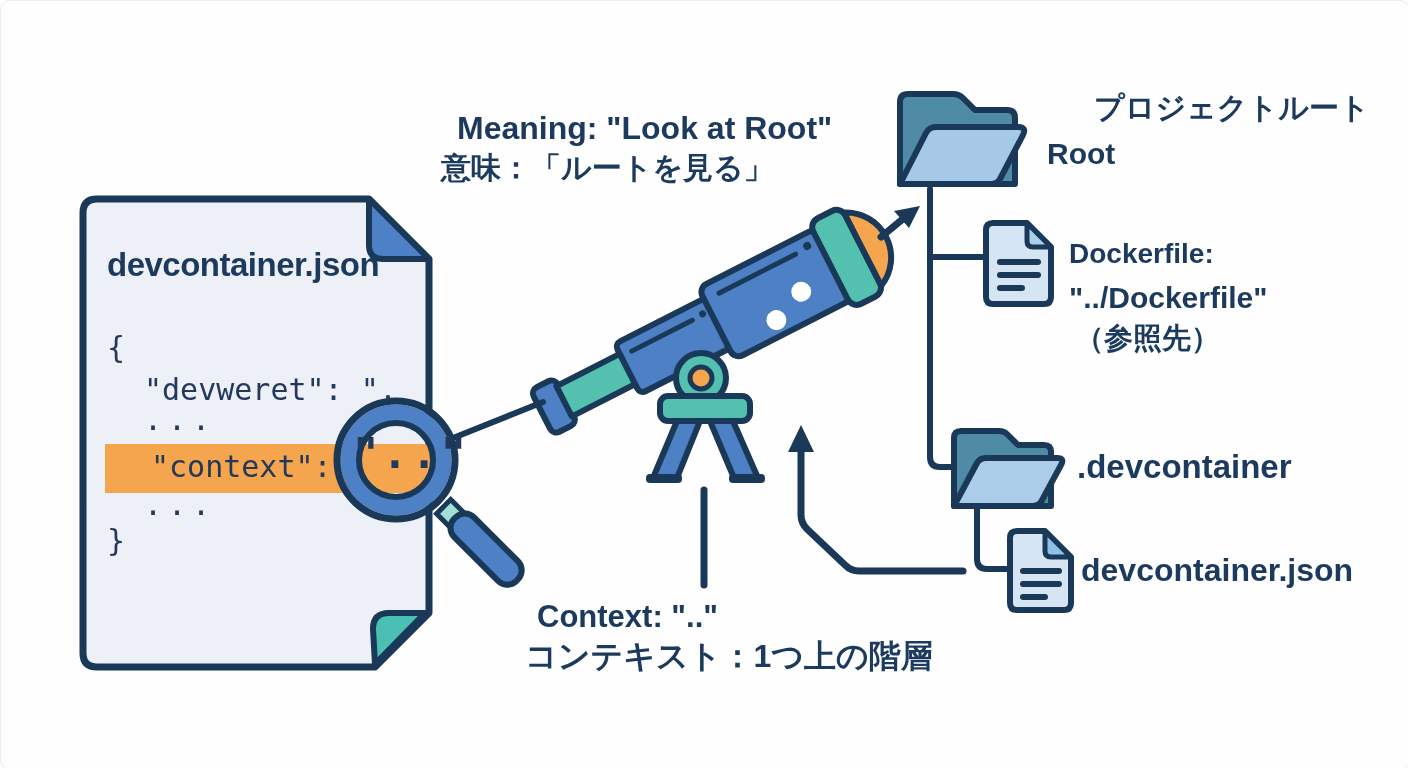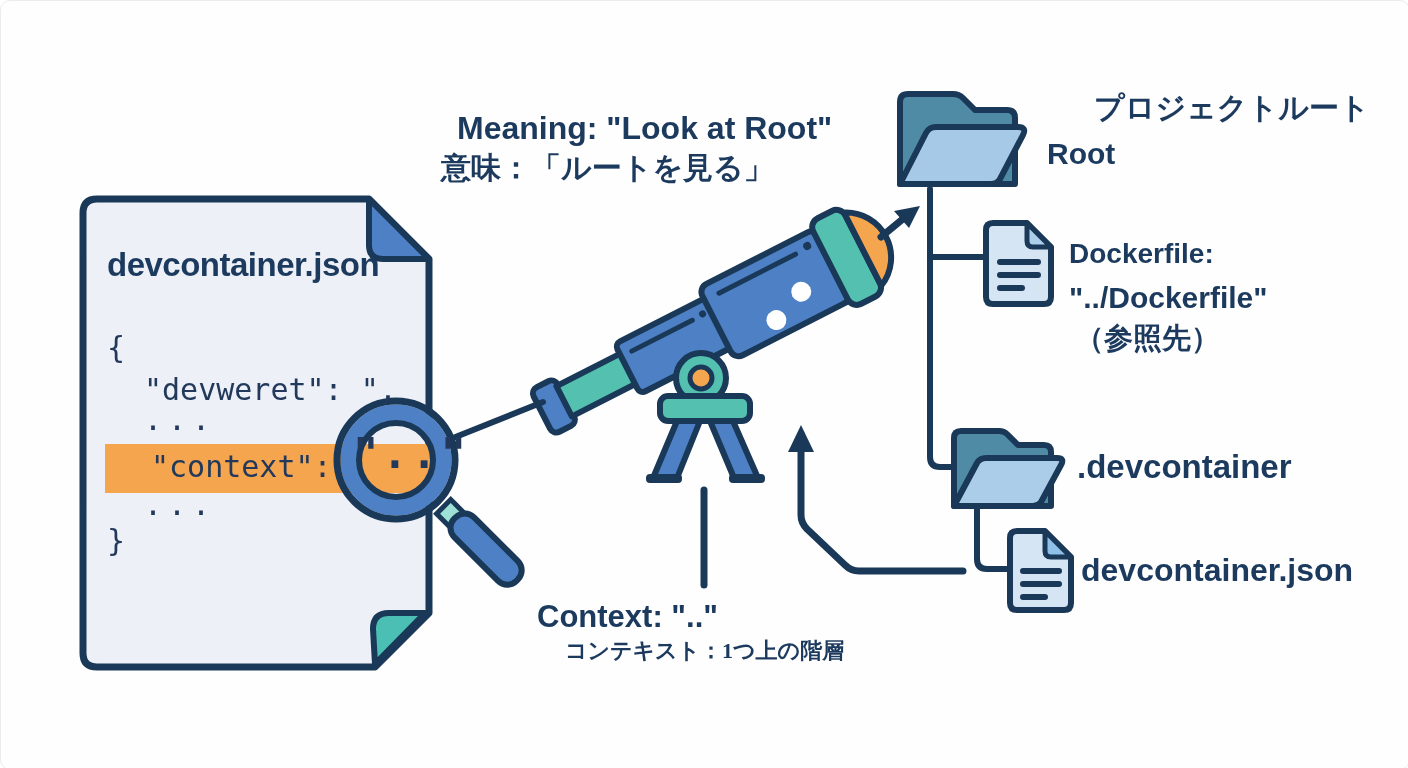--- a/index.html
+++ b/index.html
@@ -16,21 +16,21 @@
   .code-open{left:106px;top:330px;font-size:30px;}
   .code-build{left:143px;top:372px;font-size:30px;}
   .code-ell-top{left:143px;top:402px;font-size:30px;letter-spacing:6px;}
   .code-context{left:150px;top:449px;font-size:30px;}
   .code-ell-bot{left:143px;top:487px;font-size:30px;letter-spacing:6px;}
   .code-close{left:106px;top:523px;font-size:30px;}
   .lens-value{left:352px;top:430px;font-size:42px;font-weight:bold;letter-spacing:4px;}
   .meaning-en{left:456px;top:110px;font-size:32px;}
   .meaning-ja{left:440px;top:150px;font-size:30px;}
   .context-en{left:536px;top:599px;font-size:31px;}
-  .context-ja{left:564px;top:638px;font-size:22px;font-family:Liberation Serif, serif;}
+  .context-ja{left:524px;top:638px;font-size:32px;}
   .root-ja{left:1046px;top:90px;font-size:30px;margin-left:47px;}
   .root-en{left:1046px;top:136px;font-size:30px;}
   .docker-1{left:1068px;top:238px;font-size:28px;}
   .docker-2{left:1068px;top:280px;font-size:30px;}
   .docker-3{left:1074px;top:322px;font-size:29px;}
   .devc-folder{left:1076px;top:448px;font-size:33px;}
   .devc-json{left:1080px;top:552px;font-size:32px;}
 </style>
 </head>
 <body>

